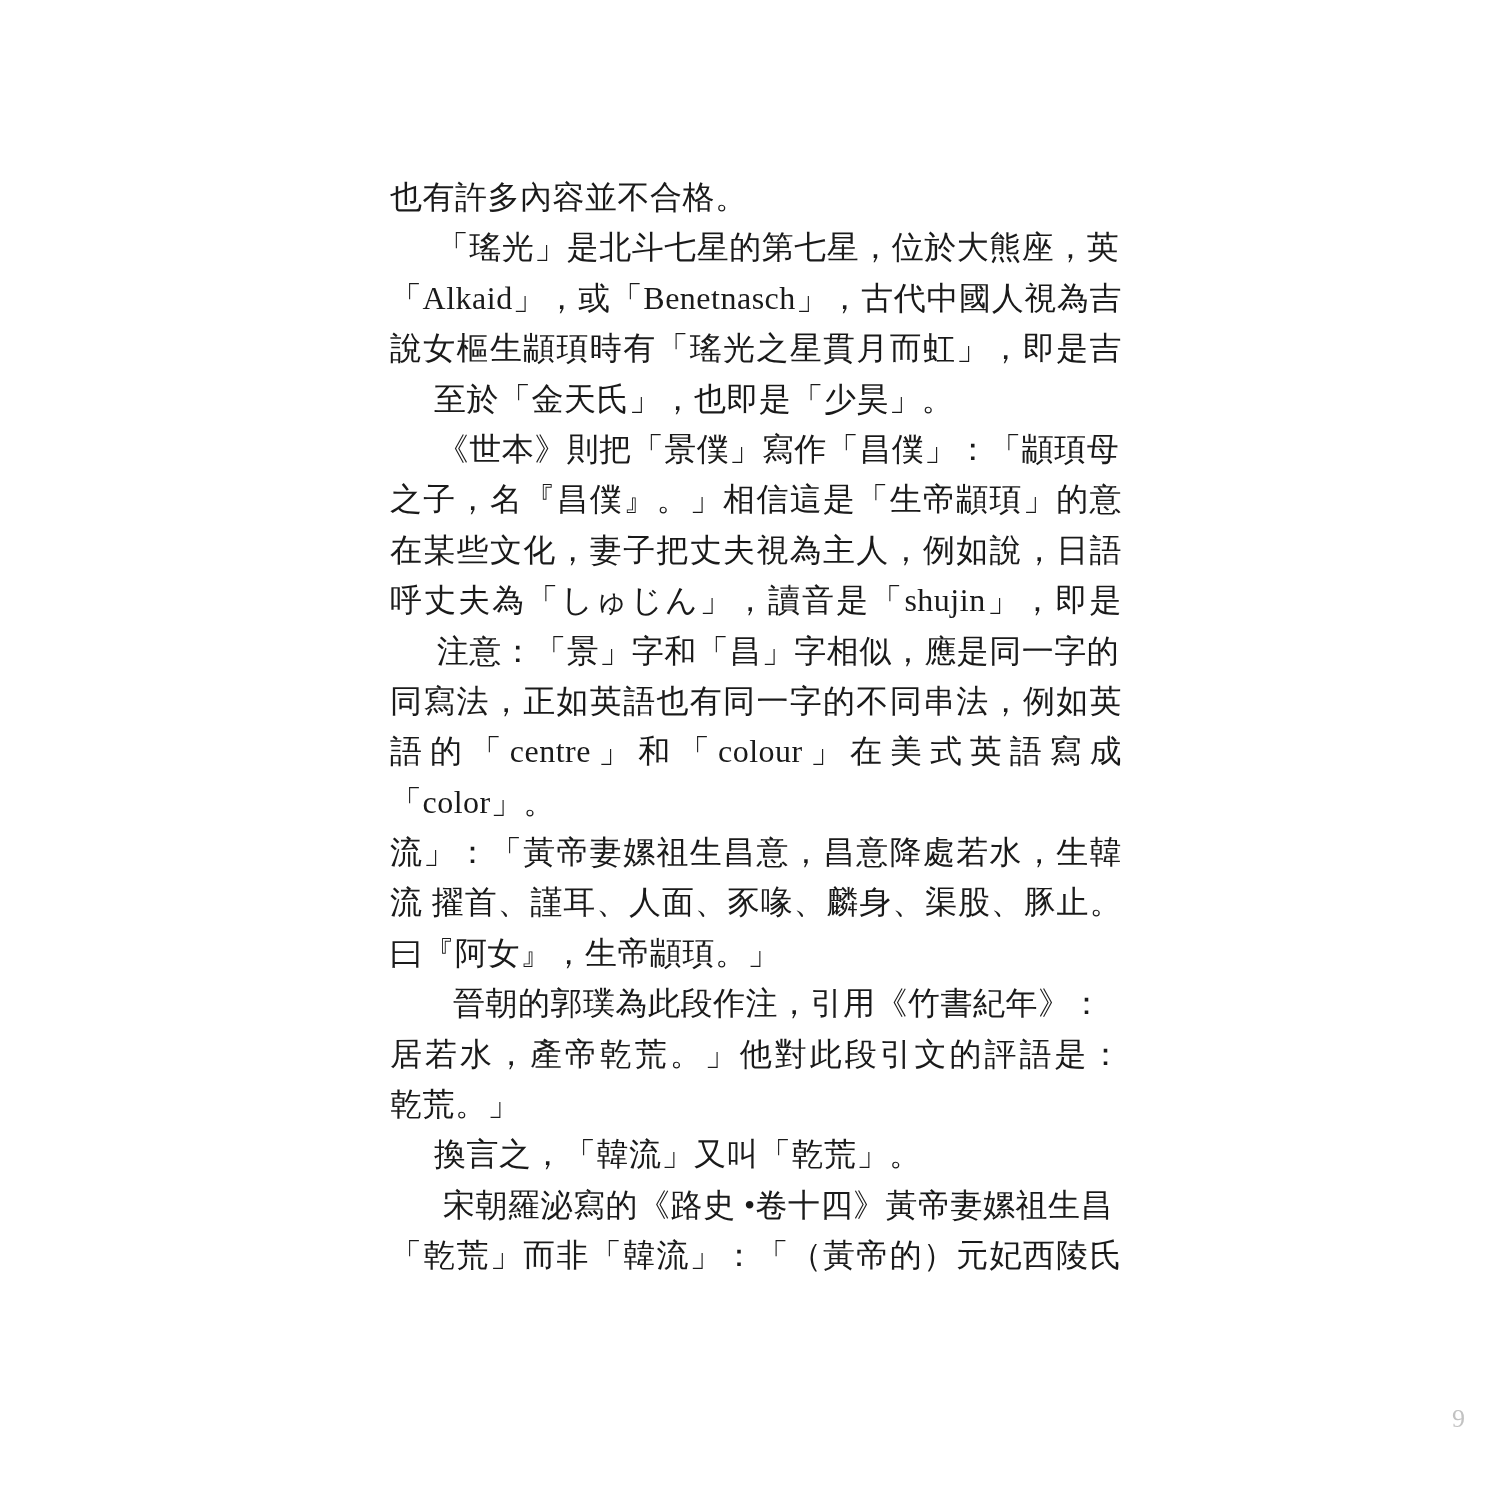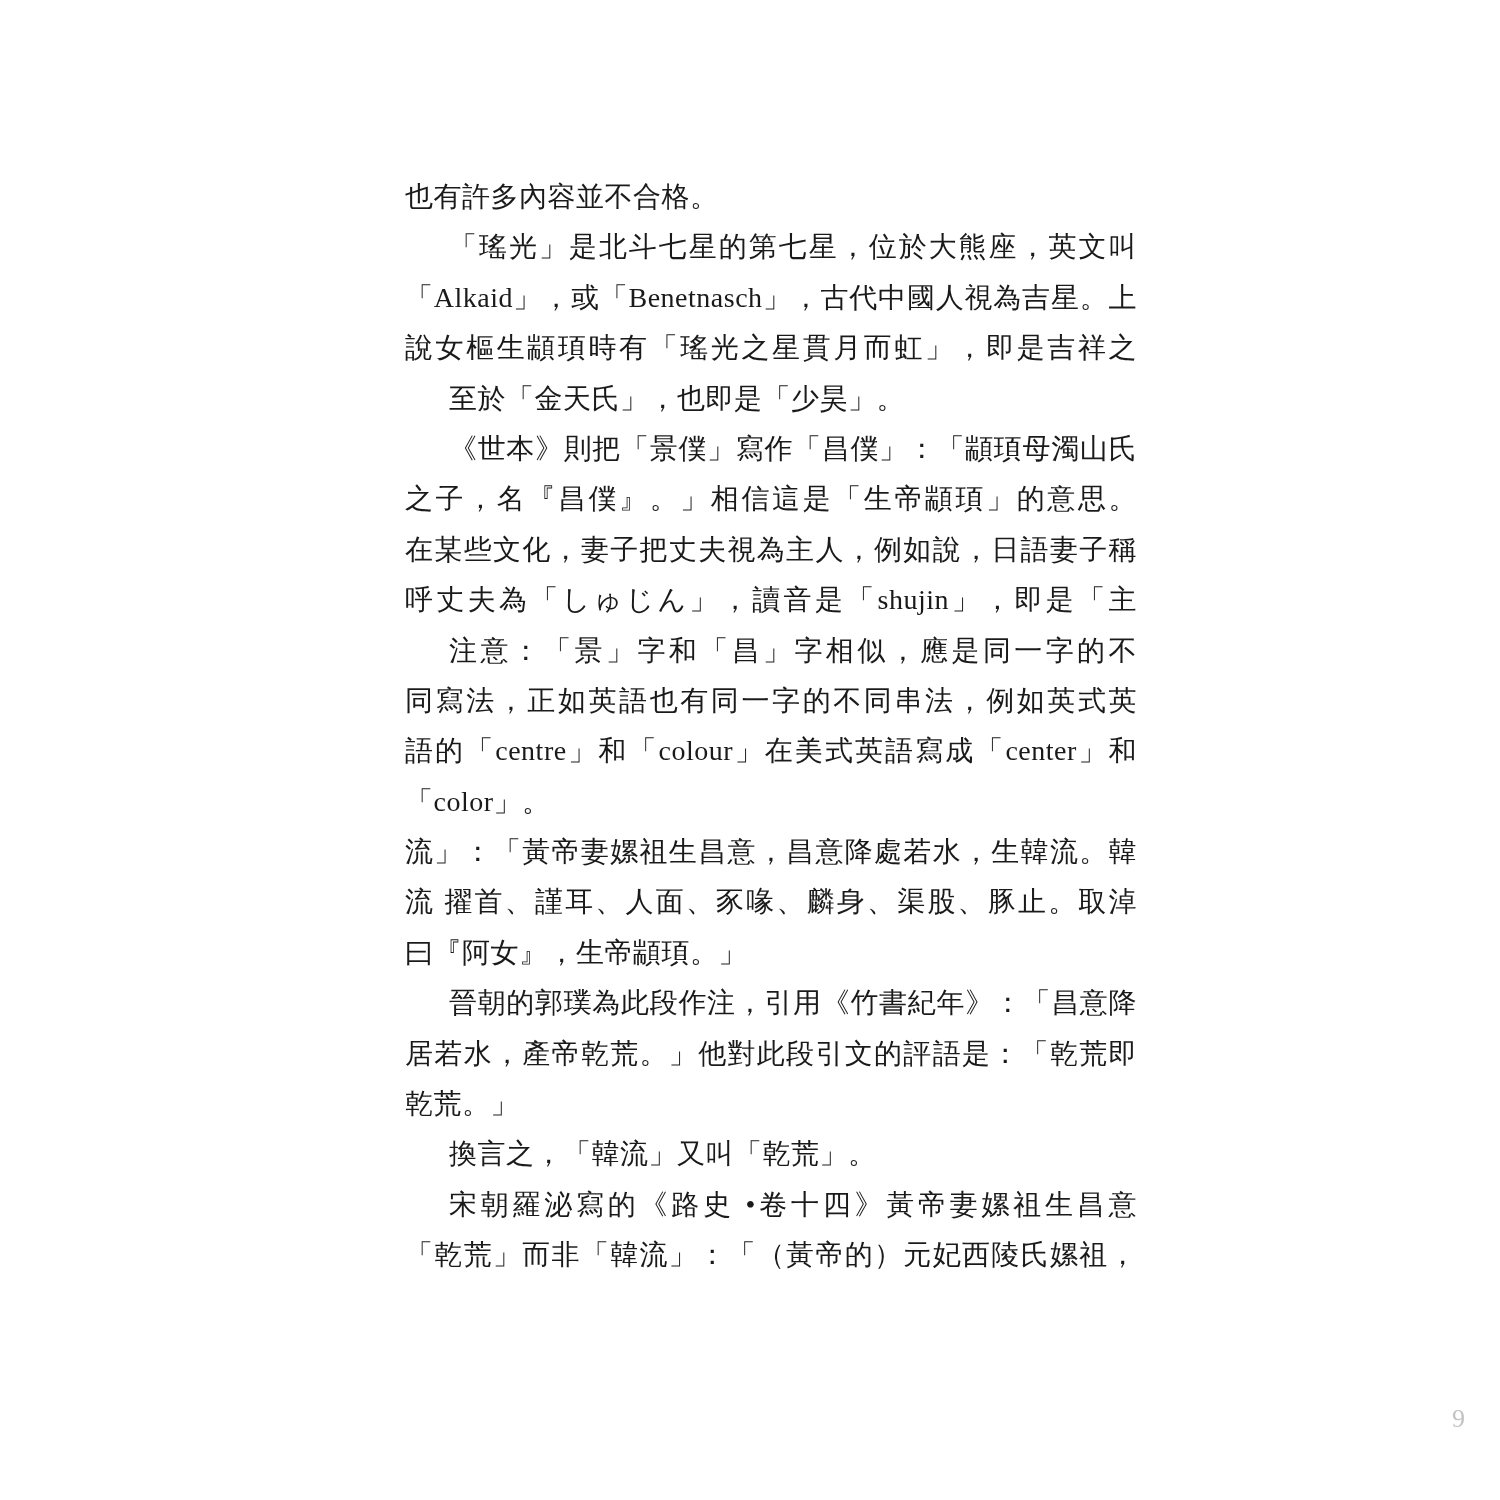--- a/index.html
+++ b/index.html
@@ -14,23 +14,22 @@
     background: #ffffff;
     overflow: hidden;
     font-family: "Liberation Serif", "DejaVu Serif", serif;
   }
   .textblock {
     position: absolute;
     left: 390px;
     top: 172px;
     width: 732px;
     color: #1a1a1a;
-    font-size: 28px;
+    font-size: 32px;
     letter-spacing: 0.5px;
-    margin-left: 15px;
   }
   .line {
     height: 50.4px;
     line-height: 50.4px;
     text-align: justify;
     text-align-last: justify;
     overflow: hidden;
   }
   .line.short {
     text-align: left;

